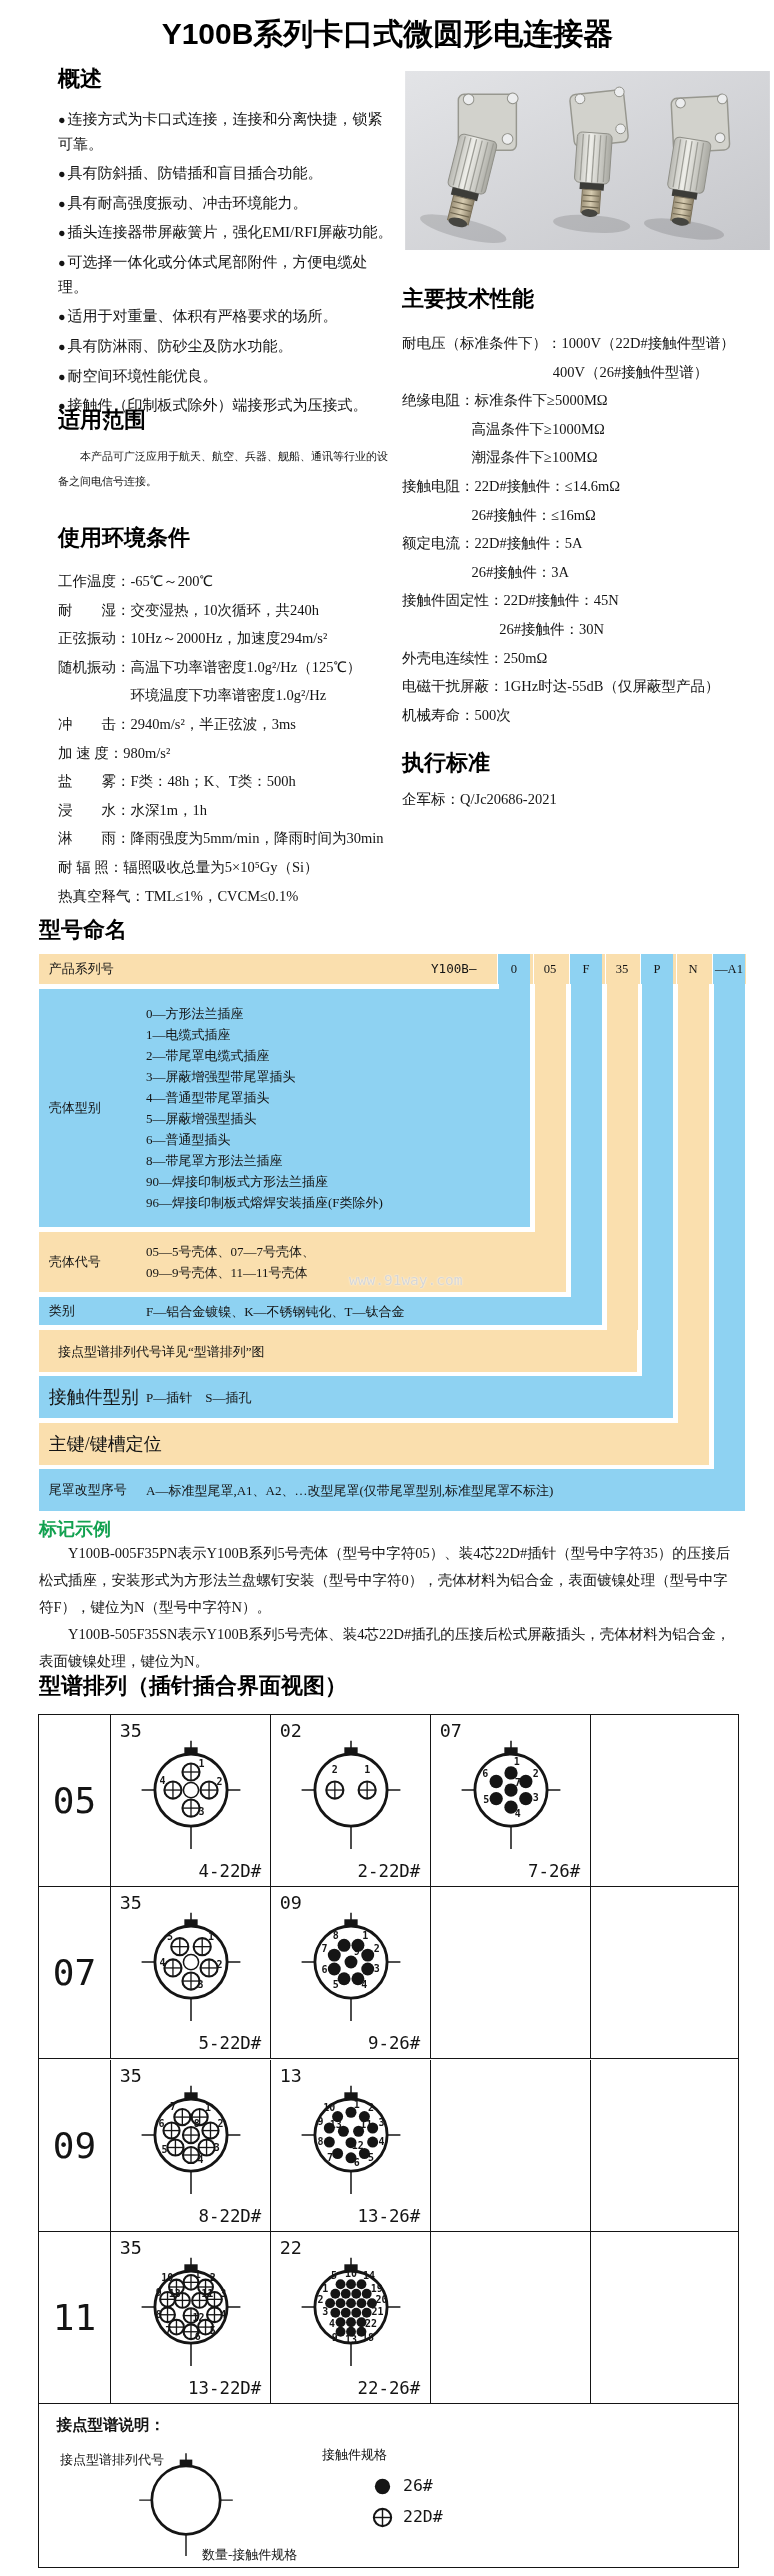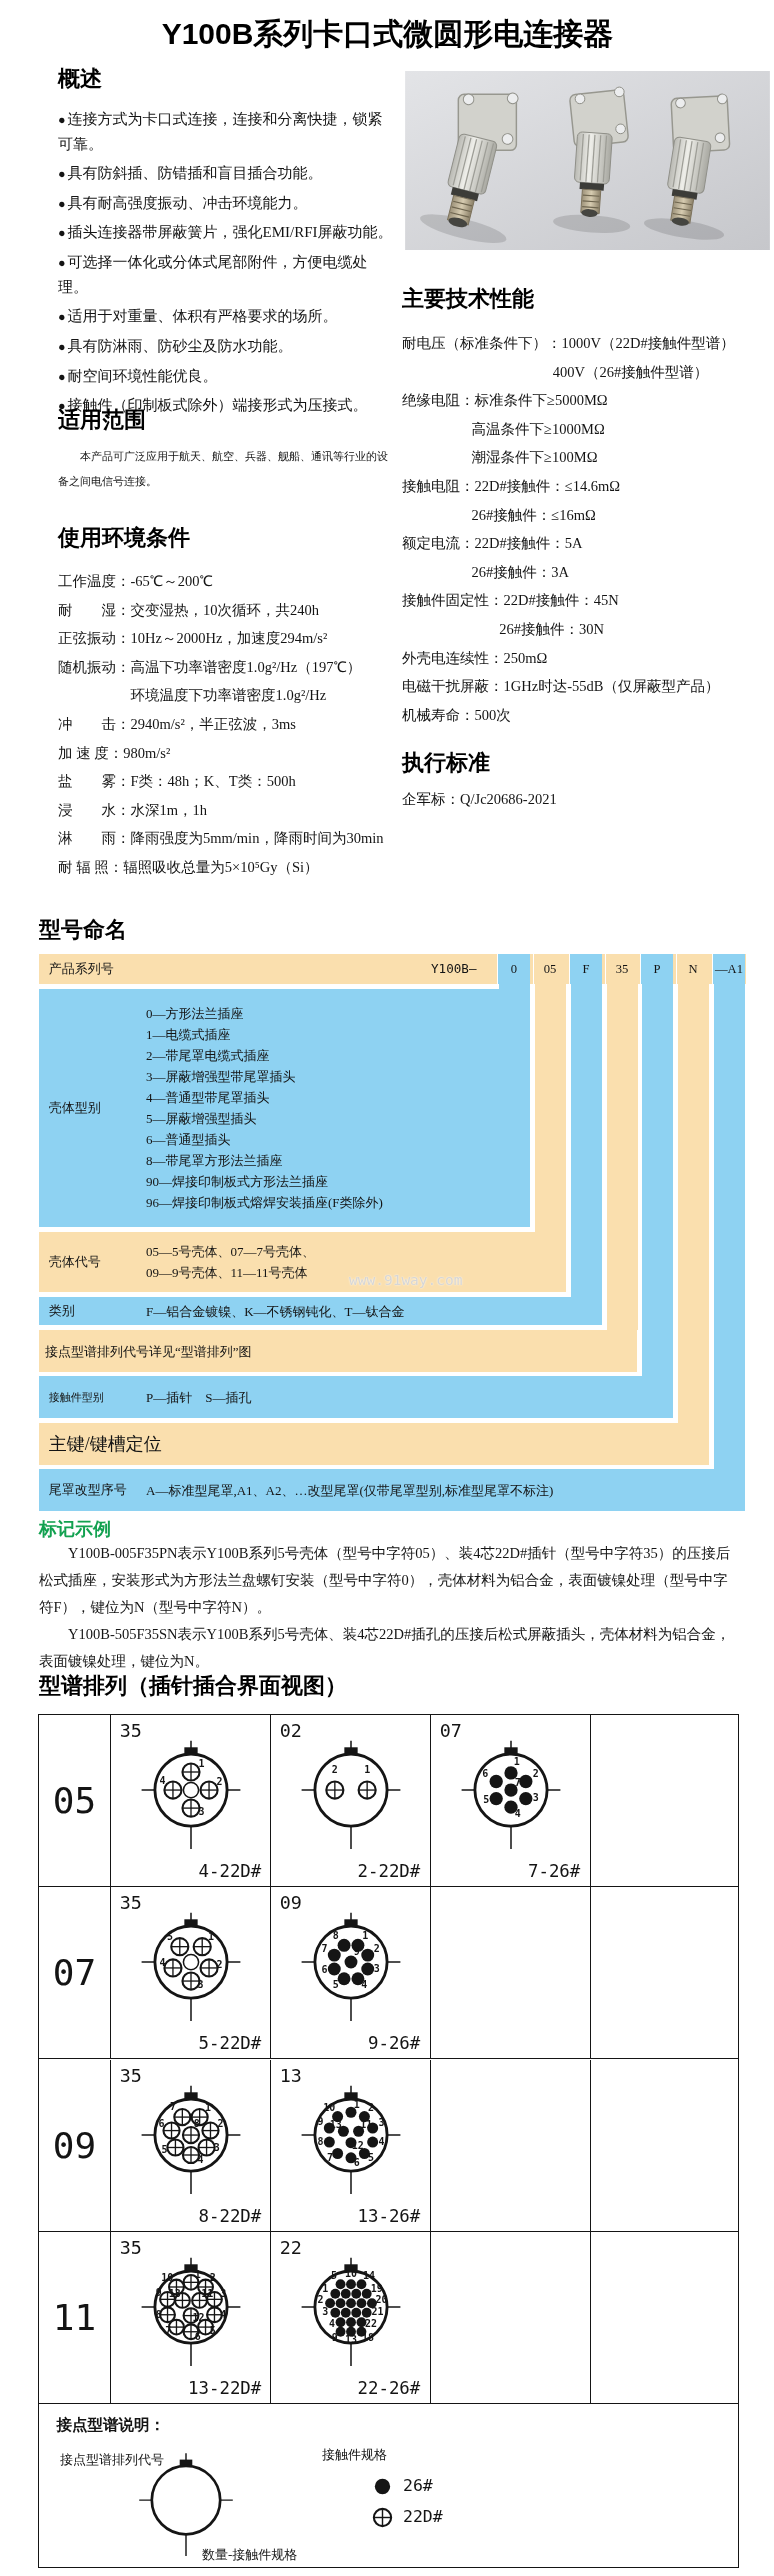--- a/index.html
+++ b/index.html
@@ -138,28 +138,29 @@
   </div>
 
   <h2 class="sec-h" style="left:58px;top:405px;">适用范围</h2>
   <p class="para" style="left:58px;top:444px;width:337px;">本产品可广泛应用于航天、航空、兵器、舰船、通讯等行业的设备之间电信号连接。</p>
 
   <h2 class="sec-h" style="left:58px;top:523px;">使用环境条件</h2>
   <div class="lines" id="env-lines" style="left:58px;top:567px;line-height:28.6px;">
       <div>工作温度：-65℃～200℃</div>
       <div>耐　　湿：交变湿热，10次循环，共240h</div>
       <div>正弦振动：10Hz～2000Hz，加速度294m/s²</div>
-      <div>随机振动：高温下功率谱密度1.0g²/Hz（197℃）</div>
+      <div>随机振动：高温下功率谱密度1.0g²/Hz（125℃）</div>
       <div>　　　　　环境温度下功率谱密度1.0g²/Hz</div>
       <div>冲　　击：2940m/s²，半正弦波，3ms</div>
       <div>加 速 度：980m/s²</div>
       <div>盐　　雾：F类：48h；K、T类：500h</div>
       <div>浸　　水：水深1m，1h</div>
       <div>淋　　雨：降雨强度为5mm/min，降雨时间为30min</div>
       <div>耐 辐 照：辐照吸收总量为5×10⁵Gy（Si）</div>
+      <div>热真空释气：TML≤1%，CVCM≤0.1%</div>
     </div>
 
   <h2 class="sec-h" style="left:402px;top:284px;">主要技术性能</h2>
   <div class="lines" id="perf-lines" style="left:402px;top:329px;line-height:28.6px;">
       <div style="margin-left: 0em;">耐电压（标准条件下）：1000V（22D#接触件型谱）</div>
       <div style="margin-left: 10.4em;">400V（26#接触件型谱）</div>
       <div style="margin-left: 0em;">绝缘电阻：标准条件下≥5000MΩ</div>
       <div style="margin-left: 4.8em;">高温条件下≥1000MΩ</div>
       <div style="margin-left: 4.8em;">潮湿条件下≥100MΩ</div>
       <div style="margin-left: 0em;">接触电阻：22D#接触件：≤14.6mΩ</div>
@@ -219,26 +220,26 @@
         </div>
         <span class="watermark" style="position: absolute; left: 310px; bottom: 3.9px;">www.91way.com</span>
       </div>
       <div style="position: absolute; left: 0px; top: 343px; width: 563px; height: 28px; background: rgb(142, 210, 242);">
         <div style="position: absolute; left: 9.7px; top: 0px; height: 100%; display: flex; align-items: center; font-size: 13px;">类别</div>
         <div style="position: absolute; left: 107px; top: 0px; height: 100%; display: flex; flex-direction: column; justify-content: center; line-height: 21px; font-size: 13px;">
           <div>F—铝合金镀镍、K—不锈钢钝化、T—钛合金</div>
         </div>
       </div>
       <div style="position: absolute; left: 0px; top: 376px; width: 598px; height: 42px; background: rgb(250, 223, 174);">
-        <div style="position: absolute; left: 6px; top: 0px; height: 100%; display: flex; flex-direction: column; justify-content: center; line-height: 21px; font-size: 13px;">
+        <div style="position: absolute; left: 19px; top: 0px; height: 100%; display: flex; flex-direction: column; justify-content: center; line-height: 21px; font-size: 13px;">
           <div>接点型谱排列代号详见“型谱排列”图</div>
         </div>
       </div>
       <div style="position: absolute; left: 0px; top: 422px; width: 634px; height: 42px; background: rgb(142, 210, 242);">
-        <div style="position: absolute; left: 9.7px; top: 0px; height: 100%; display: flex; align-items: center; font-size: 11px;">接触件型别</div>
+        <div style="position: absolute; left: 9.7px; top: 0px; height: 100%; display: flex; align-items: center; font-size: 18px;">接触件型别</div>
         <div style="position: absolute; left: 107px; top: 0px; height: 100%; display: flex; flex-direction: column; justify-content: center; line-height: 21px; font-size: 13px;">
           <div>P—插针　S—插孔</div>
         </div>
       </div>
       <div style="position: absolute; left: 0px; top: 469px; width: 670px; height: 42px; background: rgb(250, 223, 174);">
         <div style="position: absolute; left: 9.7px; top: 0px; height: 100%; display: flex; align-items: center; font-size: 18px;">主键/键槽定位</div>
       </div>
       <div style="position: absolute; left: 0px; top: 515px; width: 706px; height: 42px; background: rgb(142, 210, 242);">
         <div style="position: absolute; left: 9.7px; top: 0px; height: 100%; display: flex; align-items: center; font-size: 13px;">尾罩改型序号</div>
         <div style="position: absolute; left: 107px; top: 0px; height: 100%; display: flex; flex-direction: column; justify-content: center; line-height: 21px; font-size: 13px;">

